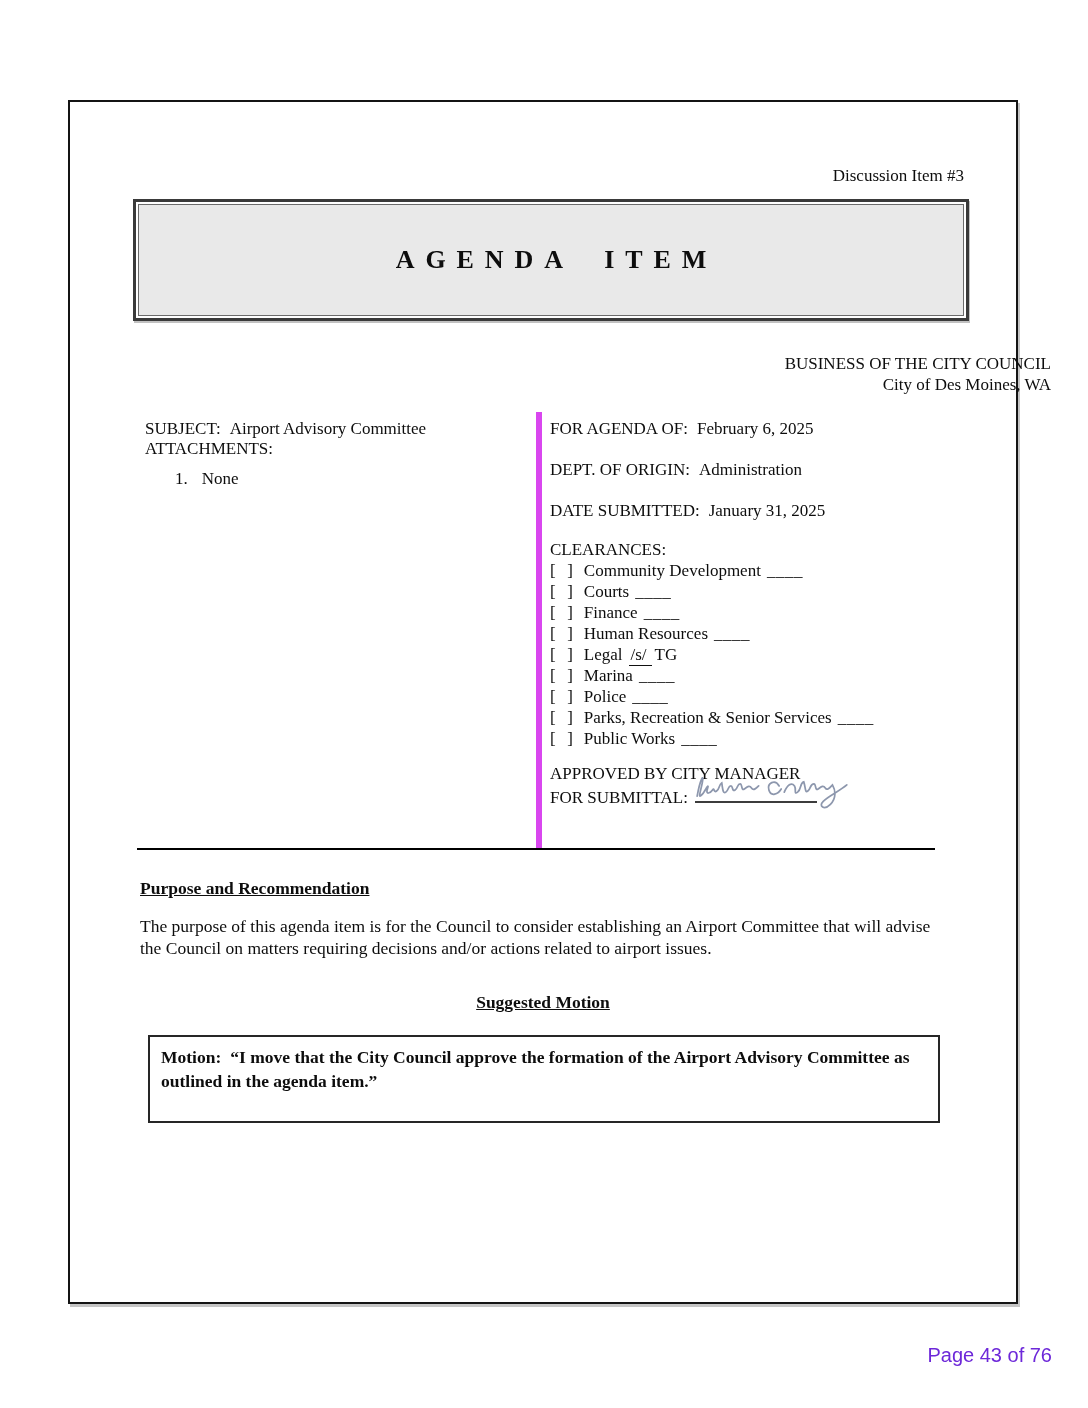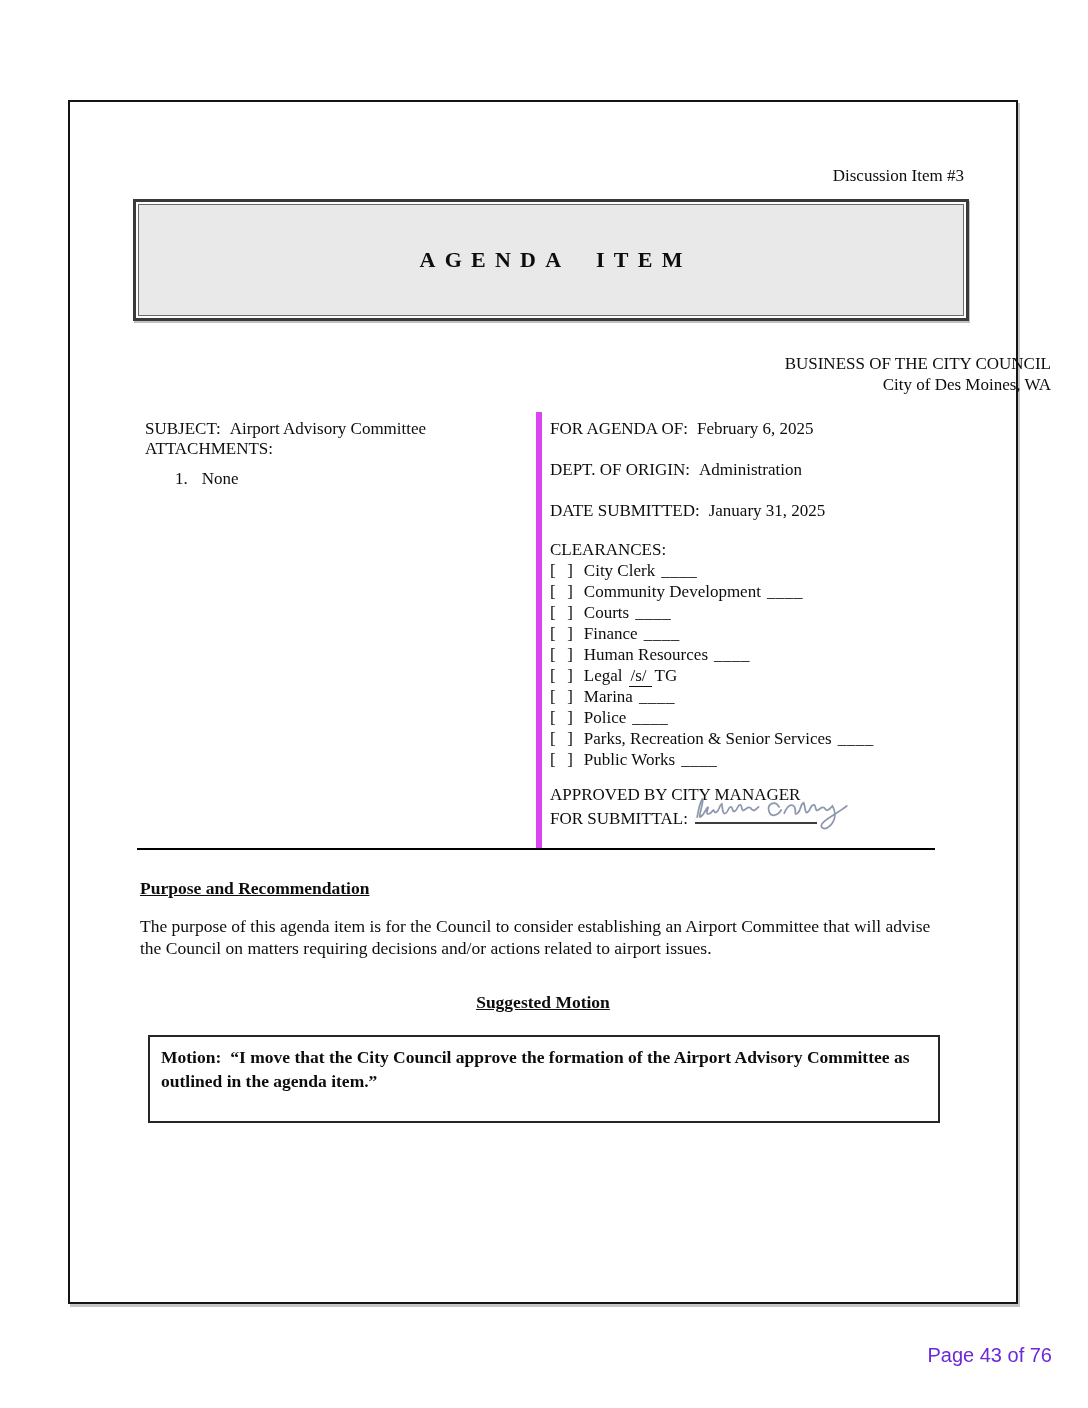--- a/index.html
+++ b/index.html
@@ -21,21 +21,21 @@
     position:absolute; left:63px; top:97px; width:836px; height:122px;
     border:3px solid #3a3a3a; background:#fff; padding:2px;
     box-shadow:1px 2px 0 rgba(100,100,100,.4);
   }
   .banner-inner {
     width:100%; height:100%;
     border:1px solid #6b6b6b; background:#e9e9e9;
     display:flex; align-items:center; justify-content:center;
   }
   .banner-title {
-    font-size:22px; font-weight:bold; letter-spacing:.42em; word-spacing:.55em;
+    font-size:26px; font-weight:bold; letter-spacing:.42em; word-spacing:.55em;
     padding-left:.42em; 
   }
 
   .council-block { position:absolute; top:251px; left:0; width:100%; text-align:right; font-size:17px; line-height:21px;margin-left:35px; }
 
   .info-table {
     position:absolute; left:67px; top:310px; width:798px; min-height:438px;
     display:flex; border-bottom:2px solid #000;
   }
   .col-left  { width:405px; border-right:6px solid #d946ef; padding:7px 10px 0 8px; font-size:17px; }
@@ -124,23 +124,20 @@
       <div class="kv row-gap">
         <span>DEPT. OF ORIGIN:</span><span class="val">Administration</span>
       </div>
       <div class="kv row-gap">
         <span>DATE SUBMITTED:</span><span class="val">January 31, 2025</span>
       </div>
 
       <div class="clearances-label">CLEARANCES:</div>
 
       <div class="clr-row">
-        <span class="cb">[  ]</span><span>City Clerk</span><span class="blank">____</span>
-      </div>
-      <div class="clr-row">
         <span class="cb">[  ]</span><span>Community Development</span><span class="blank">____</span>
       </div>
       <div class="clr-row">
         <span class="cb">[  ]</span><span>Courts</span><span class="blank">____</span>
       </div>
       <div class="clr-row">
         <span class="cb">[  ]</span><span>Finance</span><span class="blank">____</span>
       </div>
       <div class="clr-row">
         <span class="cb">[  ]</span><span>Human Resources</span><span class="blank">____</span>

